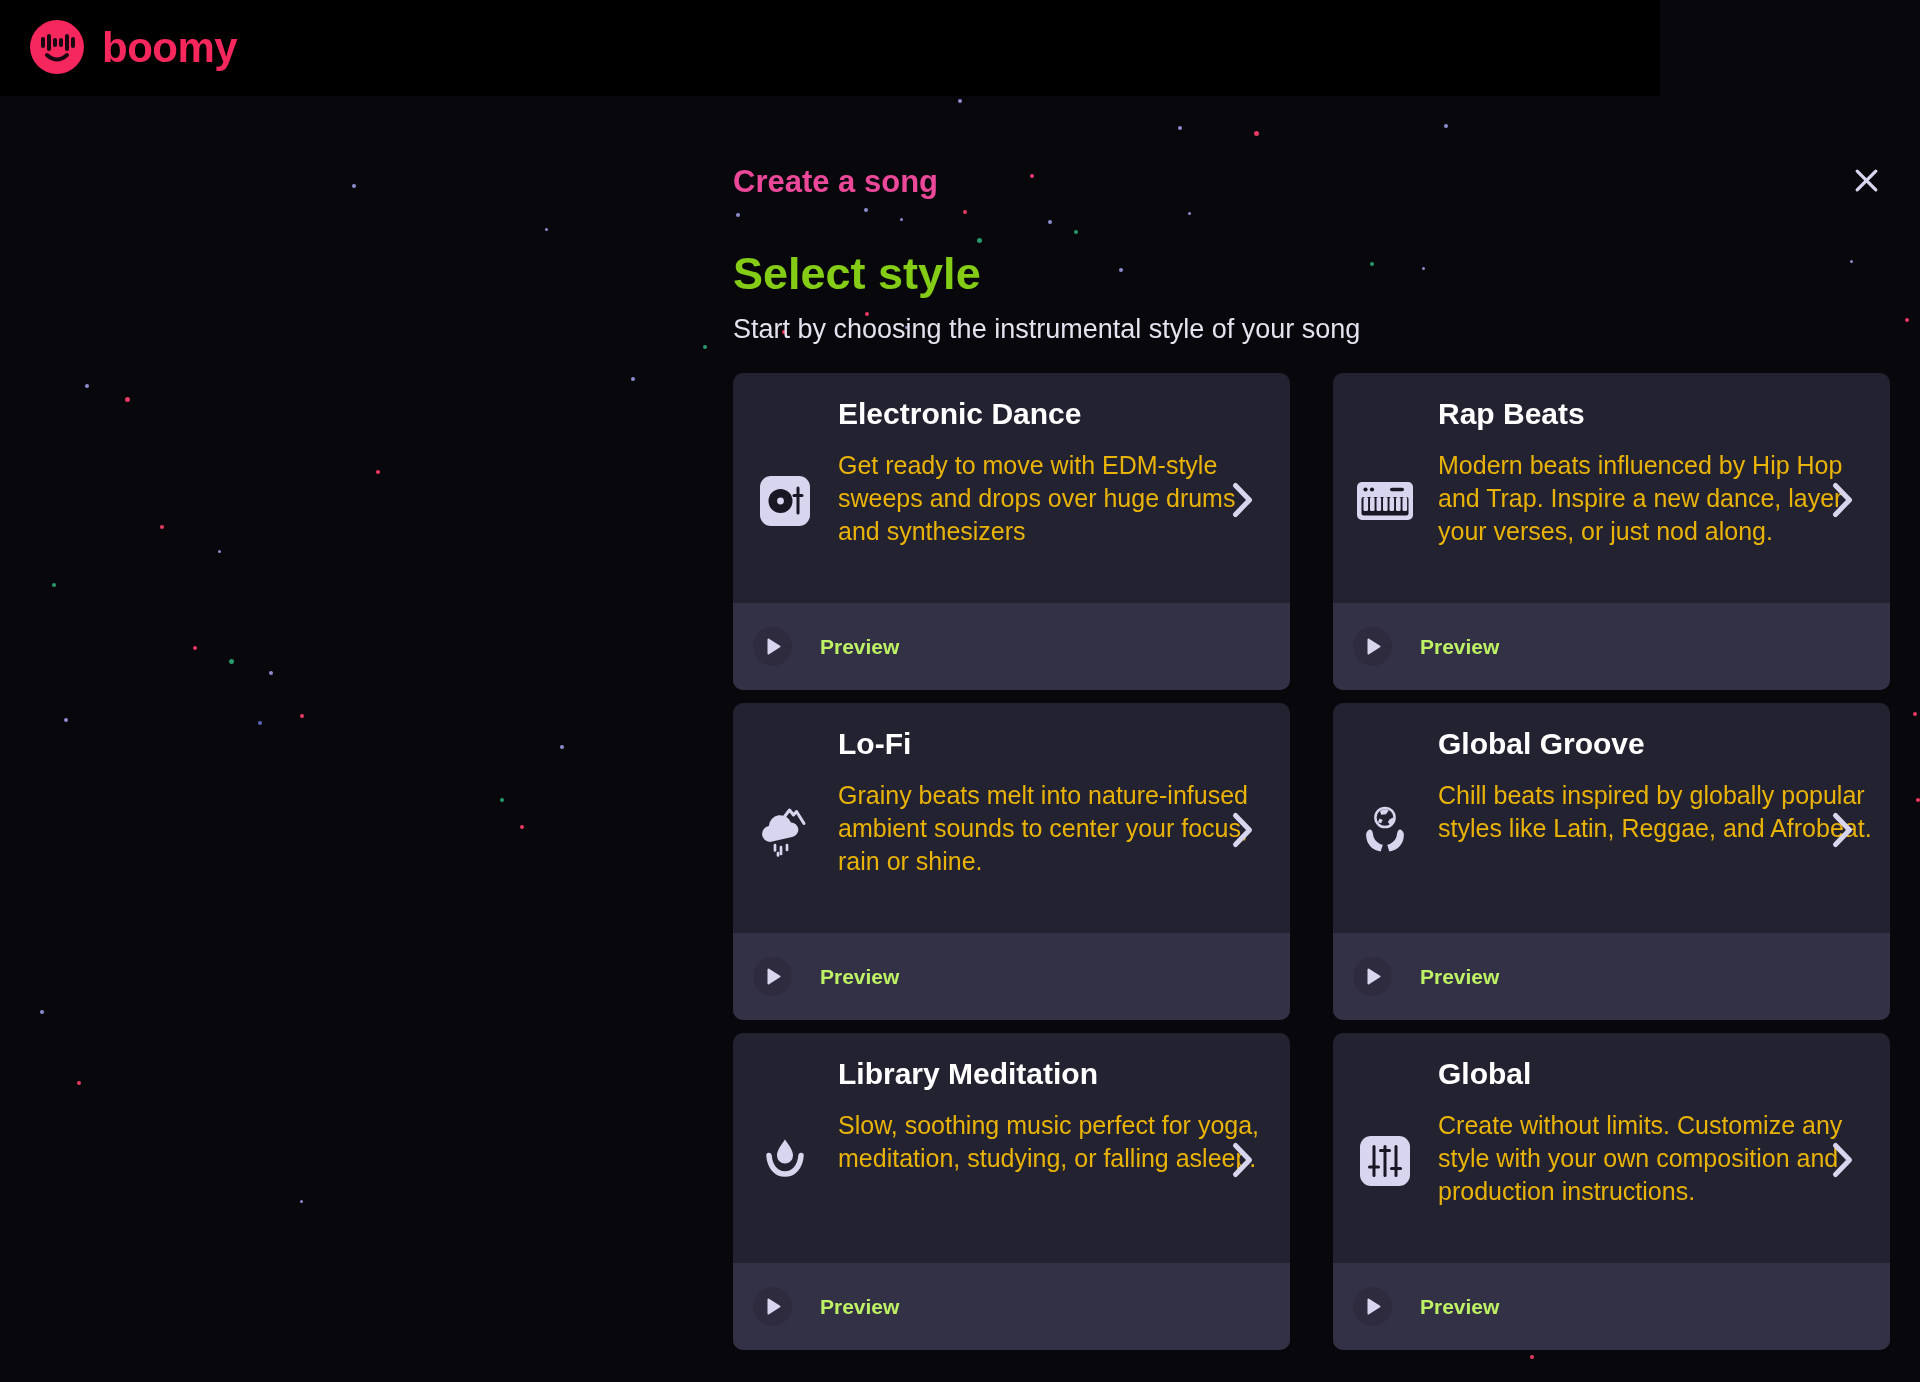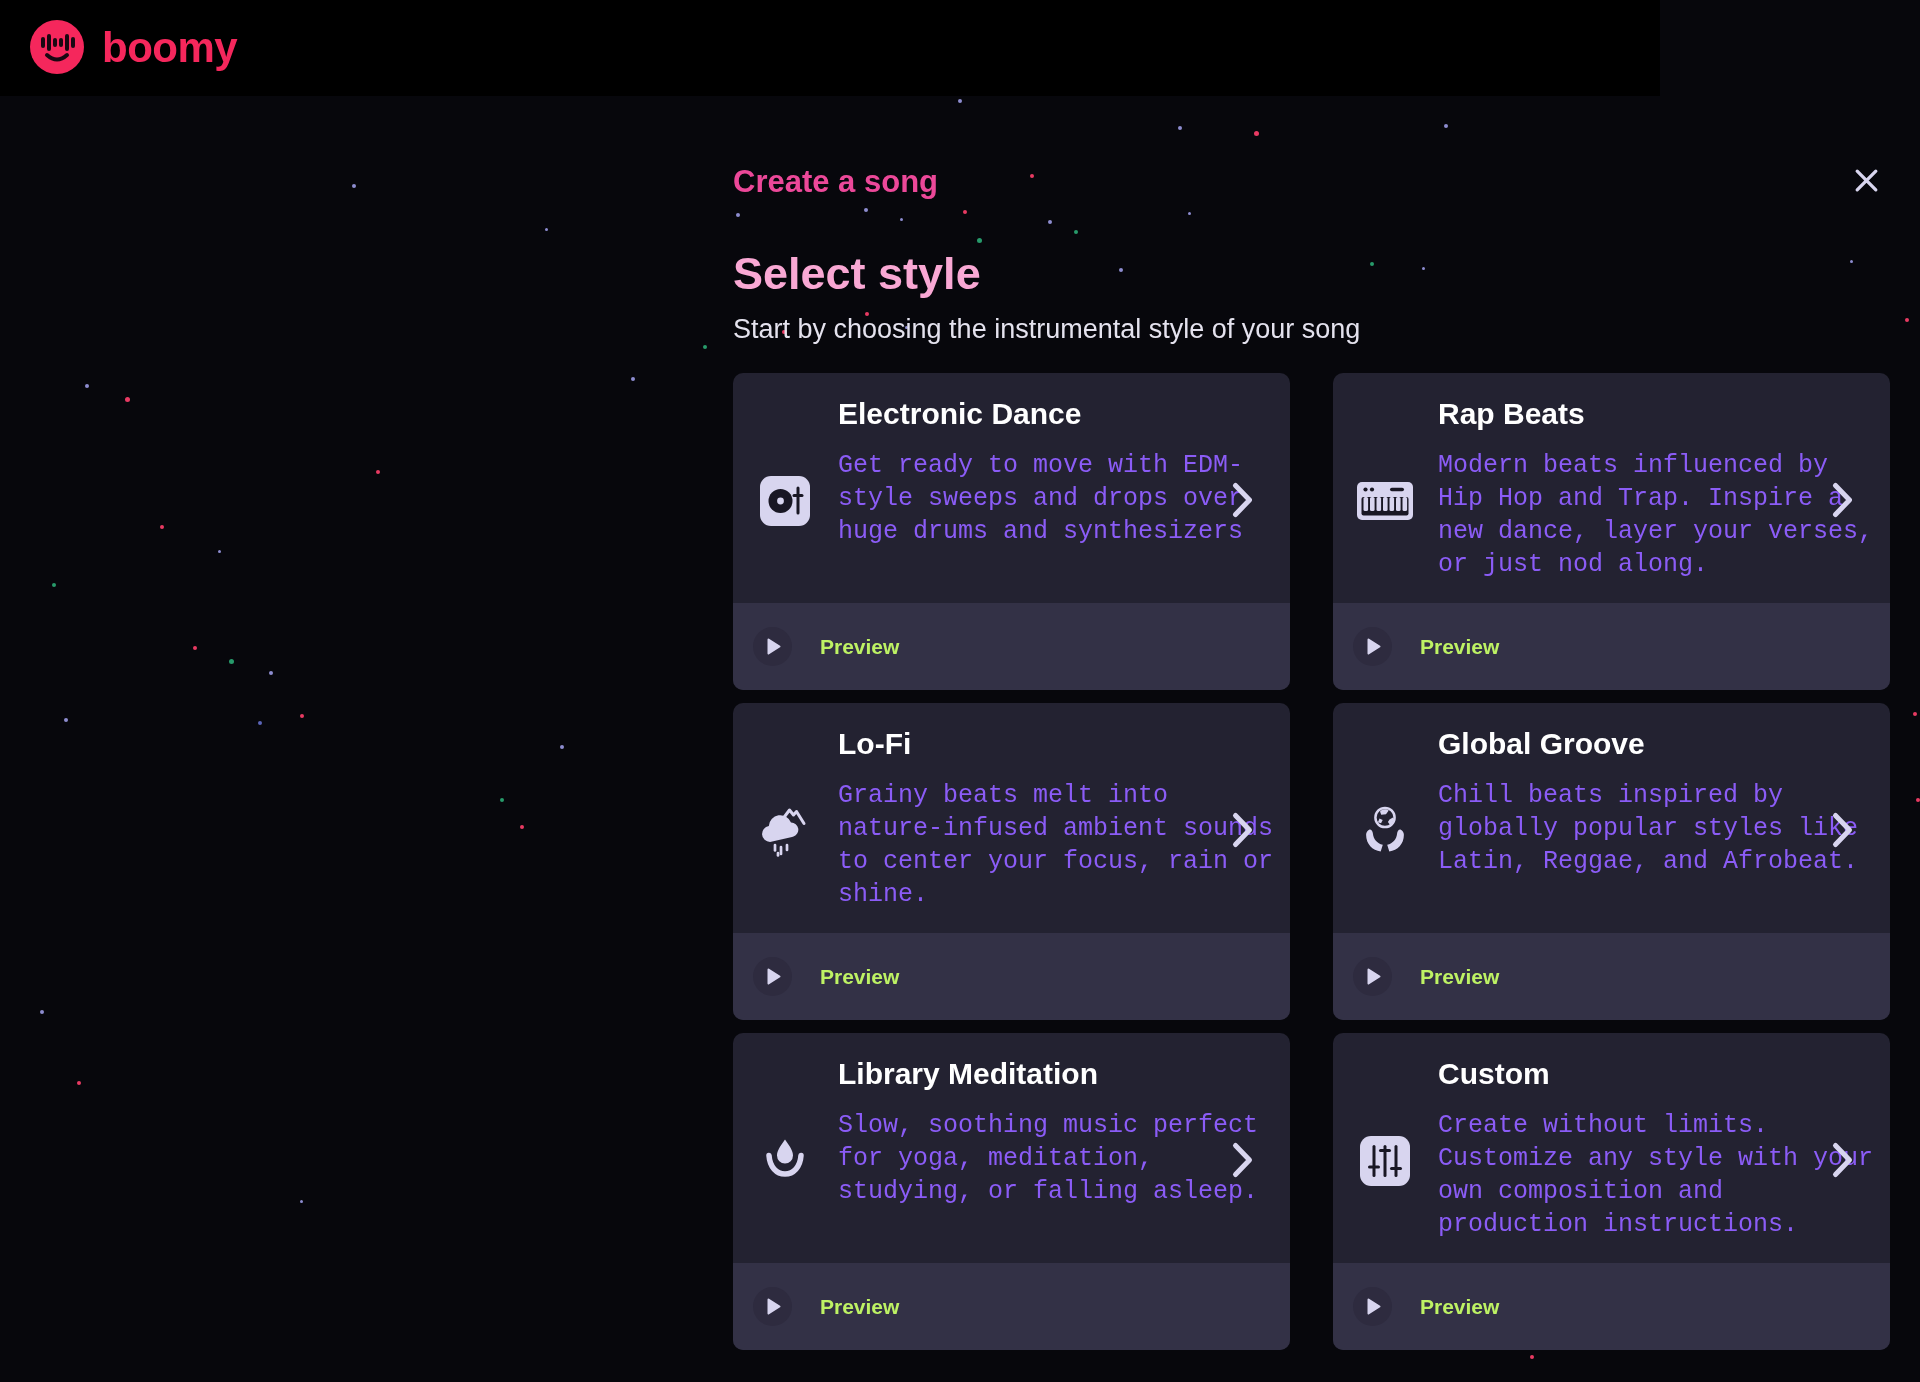--- a/index.html
+++ b/index.html
@@ -26,33 +26,33 @@
   .nav-item.active { color:#f5275c; }
   .nav-icon { display:flex; align-items:center; }
 
   
   main { position:absolute; left:733px; top:150px; width:1157px; z-index:10; }
   .panel-head { position:relative; }
   .modal-title { font-size:31px; font-weight:700; color:#ec4899; margin:0; padding-top:14px; }
   .close-btn { position:absolute; right:6px; top:14px; width:36px; height:36px;
                background:none; border:none; padding:0; cursor:pointer; display:flex;
                align-items:center; justify-content:center; }
-  .step-heading { font-size:45px; font-weight:700; color:#f9a8d4; margin:50px 0 0; line-height:48px; }
+  .step-heading { font-size:45px; font-weight:700; color:#84cc16; margin:50px 0 0; line-height:48px; }
   .step-sub { font-size:27px; color:#e4e2ee; margin:14px 0 0; line-height:34px; }
 
   .grid { margin-top:27px; display:grid; grid-template-columns:557px 557px;
           column-gap:43px; row-gap:13px; }
   .card { height:317px; border-radius:10px; overflow:hidden; display:flex;
           flex-direction:column; background:#232231; cursor:pointer; }
   .card-body { position:relative; flex:1; }
   .card-title { position:absolute; left:105px; top:24px; font-size:30px; font-weight:700; color:#ffffff; }
   .card-icon { position:absolute; left:22px; top:100px; width:60px; height:56px;
                display:flex; align-items:center; justify-content:center; }
   .card-desc { position:absolute; left:105px; top:76px; width:436px; margin:0;
-               font-size:25px; line-height:33px; color:#8b5cf6;font-family:Liberation Mono, monospace; }
+               font-size:25px; line-height:33px; color:#eab308; }
   .chev { position:absolute; right:36px; top:108px; display:flex; }
   .card-foot { height:87px; background:#333146; display:flex; align-items:center;
                gap:28px; padding-left:20px; cursor:pointer; }
   .play { display:flex; }
   .play-label { font-size:21px; font-weight:700; color:#bef264; }
 </style>
 </head>
 <body>
 
 <div id="stars">
@@ -302,21 +302,21 @@
           <circle cx="19.5" cy="19.5" r="19.5" fill="#2e2b3f"></circle>
           <path d="M15.5 12.5 L26.5 19.5 L15.5 26.5 Z" fill="#d8d5ef" stroke="#d8d5ef" stroke-width="2" stroke-linejoin="round"></path>
         </svg>
       </span>
       <span class="play-label">Preview</span>
     </div>
   </div>
 
   <div class="card">
     <div class="card-body">
-      <div class="card-title">Custom</div>
+      <div class="card-title">Global</div>
       <span class="card-icon">
             <svg width="52" height="52" viewBox="0 0 52 52">
       <rect x="1" y="1" width="50" height="50" rx="11" fill="#d8d5ef"></rect>
       <g stroke="#191724" stroke-width="3" stroke-linecap="round">
         <line x1="15" y1="11.5" x2="15" y2="40.5"></line>
         <line x1="26" y1="11.5" x2="26" y2="40.5"></line>
         <line x1="37" y1="11.5" x2="37" y2="40.5"></line>
         <line x1="10.5" y1="32" x2="19.5" y2="32"></line>
         <line x1="21.5" y1="15.5" x2="30.5" y2="15.5"></line>
         <line x1="32.5" y1="33.5" x2="41.5" y2="33.5"></line>

